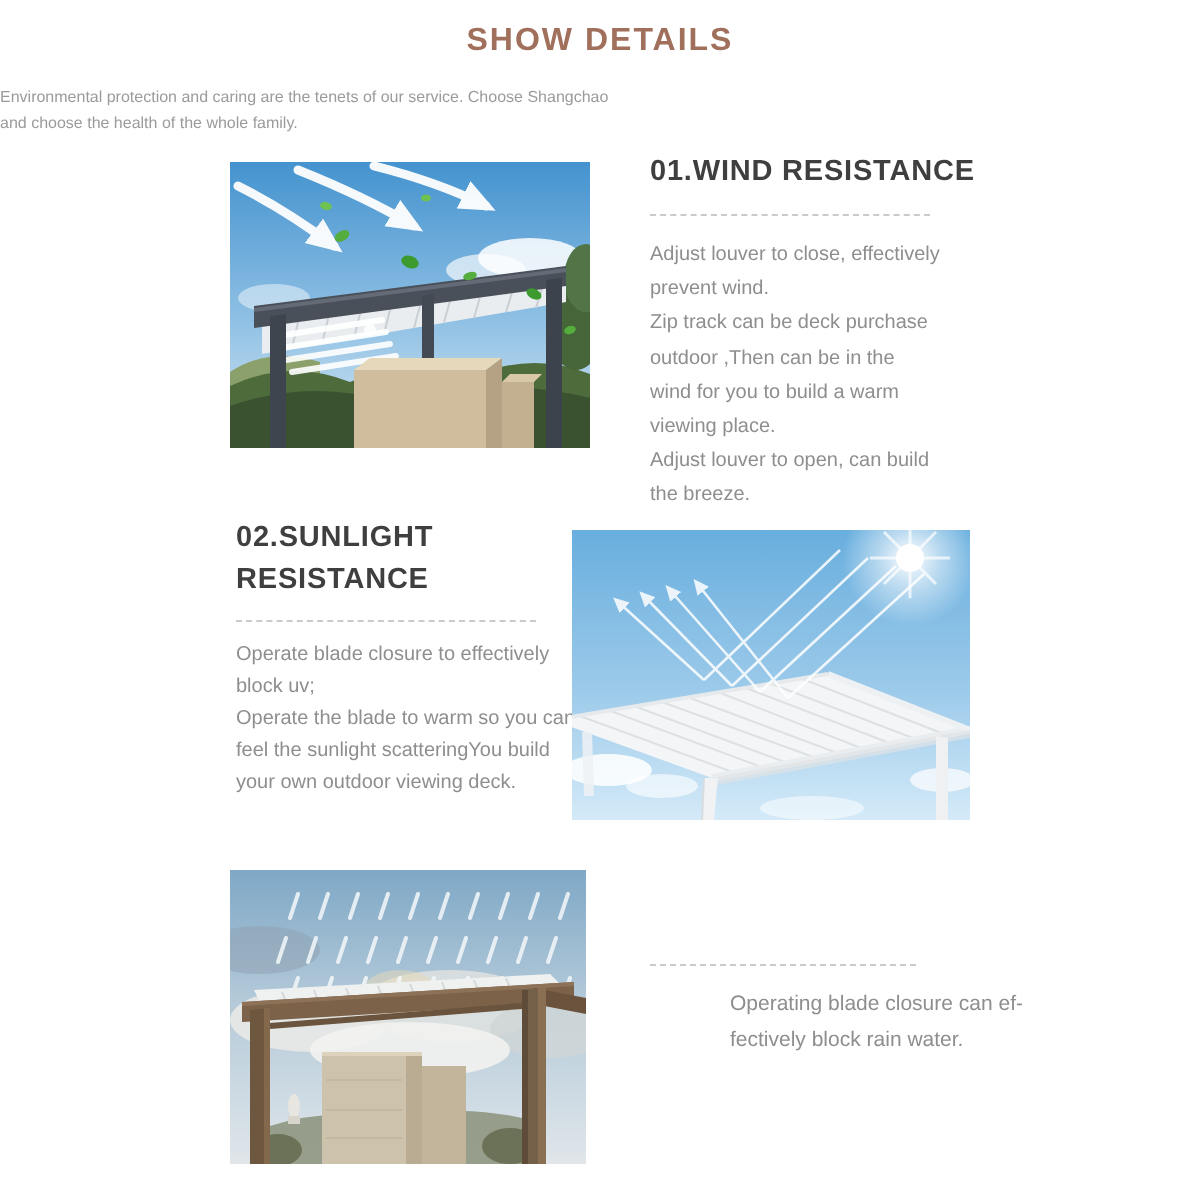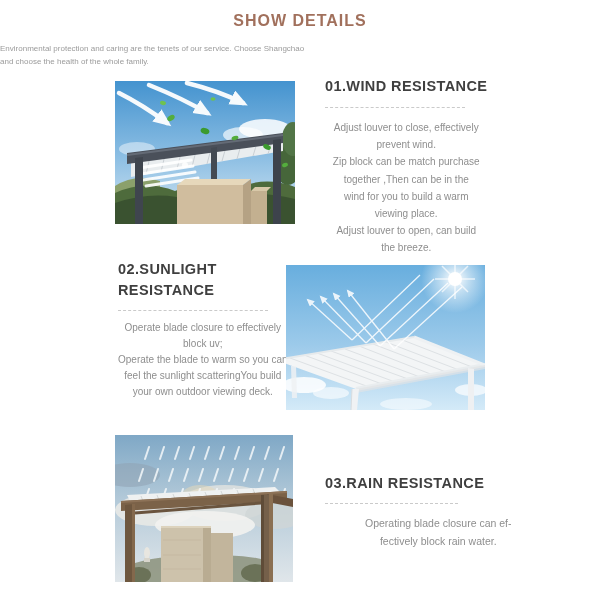--- a/index.html
+++ b/index.html
@@ -19,21 +19,21 @@
   .photo svg { display:block; }
   .sec-text { position:absolute; }
   .sec-title {
     font-size:14.5px; color:#3f3f3f; letter-spacing:0.4px; line-height:21px;
     white-space:nowrap; font-weight:bold;
   }
   .dash { border-top:1px dashed #cacaca; height:0; }
   .sec1 .dash { width:140px; margin:10px 0 11px 0; }
   .sec2 .dash { width:150px; margin:9px 0 9px 0; }
   .sec3 .dash { width:133px; margin:9px 0 10px 0; }
-  .body-line { white-space:nowrap; color:#8e8e8e;text-align:center; }
+  .body-line { white-space:nowrap; color:#8e8e8e; }
   .sec1 .body-line { font-size:10px; line-height:17.2px; }
   .sec2 .body-line { font-size:10px; line-height:16px; }
   .sec3 .body-line { font-size:10.5px; line-height:18px;margin-left:40px; }
 </style>
 </head>
 <body>
 
 <div class="page">
 
   <div class="header-title">SHOW DETAILS</div>
@@ -101,22 +101,22 @@
       </g>
     </svg>
   </div>
 
   <div class="sec-text sec1" style="left:325px; top:76px;">
     <div class="sec-title">01.WIND RESISTANCE</div>
     <div class="dash"></div>
     <div>
       <div class="body-line">Adjust louver to close, effectively</div>
       <div class="body-line">prevent wind.</div>
-      <div class="body-line">Zip block can be match purchase</div>
-      <div class="body-line">together ,Then can be in the</div>
+      <div class="body-line">Zip track can be deck purchase</div>
+      <div class="body-line">outdoor ,Then can be in the</div>
       <div class="body-line">wind for you to build a warm</div>
       <div class="body-line">viewing place.</div>
       <div class="body-line">Adjust louver to open, can build</div>
       <div class="body-line">the breeze.</div>
     </div>
   </div>
 
   <div class="sec-text sec2" style="left:118px; top:259px;">
     <div class="sec-title">02.SUNLIGHT</div>
     <div class="sec-title">RESISTANCE</div>
@@ -228,21 +228,20 @@
         <polygon points="10,70 20,69 20,147 10,147" fill="#6e573f"></polygon>
         <rect x="17" y="69" width="3" height="78" fill="#83684c"></rect>
         <polygon points="146,60 158,59 158,147 146,147" fill="#75604a"></polygon>
         <rect x="146" y="60" width="3" height="87" fill="#5f4c38"></rect>
         <rect x="154" y="59" width="4" height="88" fill="#8a6f52"></rect>
       </g>
     </svg>
   </div>
 
   <div class="sec-text sec3" style="left:325px; top:473px;">
-    <div class="sec-title">03.RAIN RESISTANCE</div>
     <div class="dash"></div>
     <div>
       <div class="body-line">Operating blade closure can ef-</div>
       <div class="body-line">fectively block rain water.</div>
     </div>
   </div>
 
 </div>
 
 </body></html>

